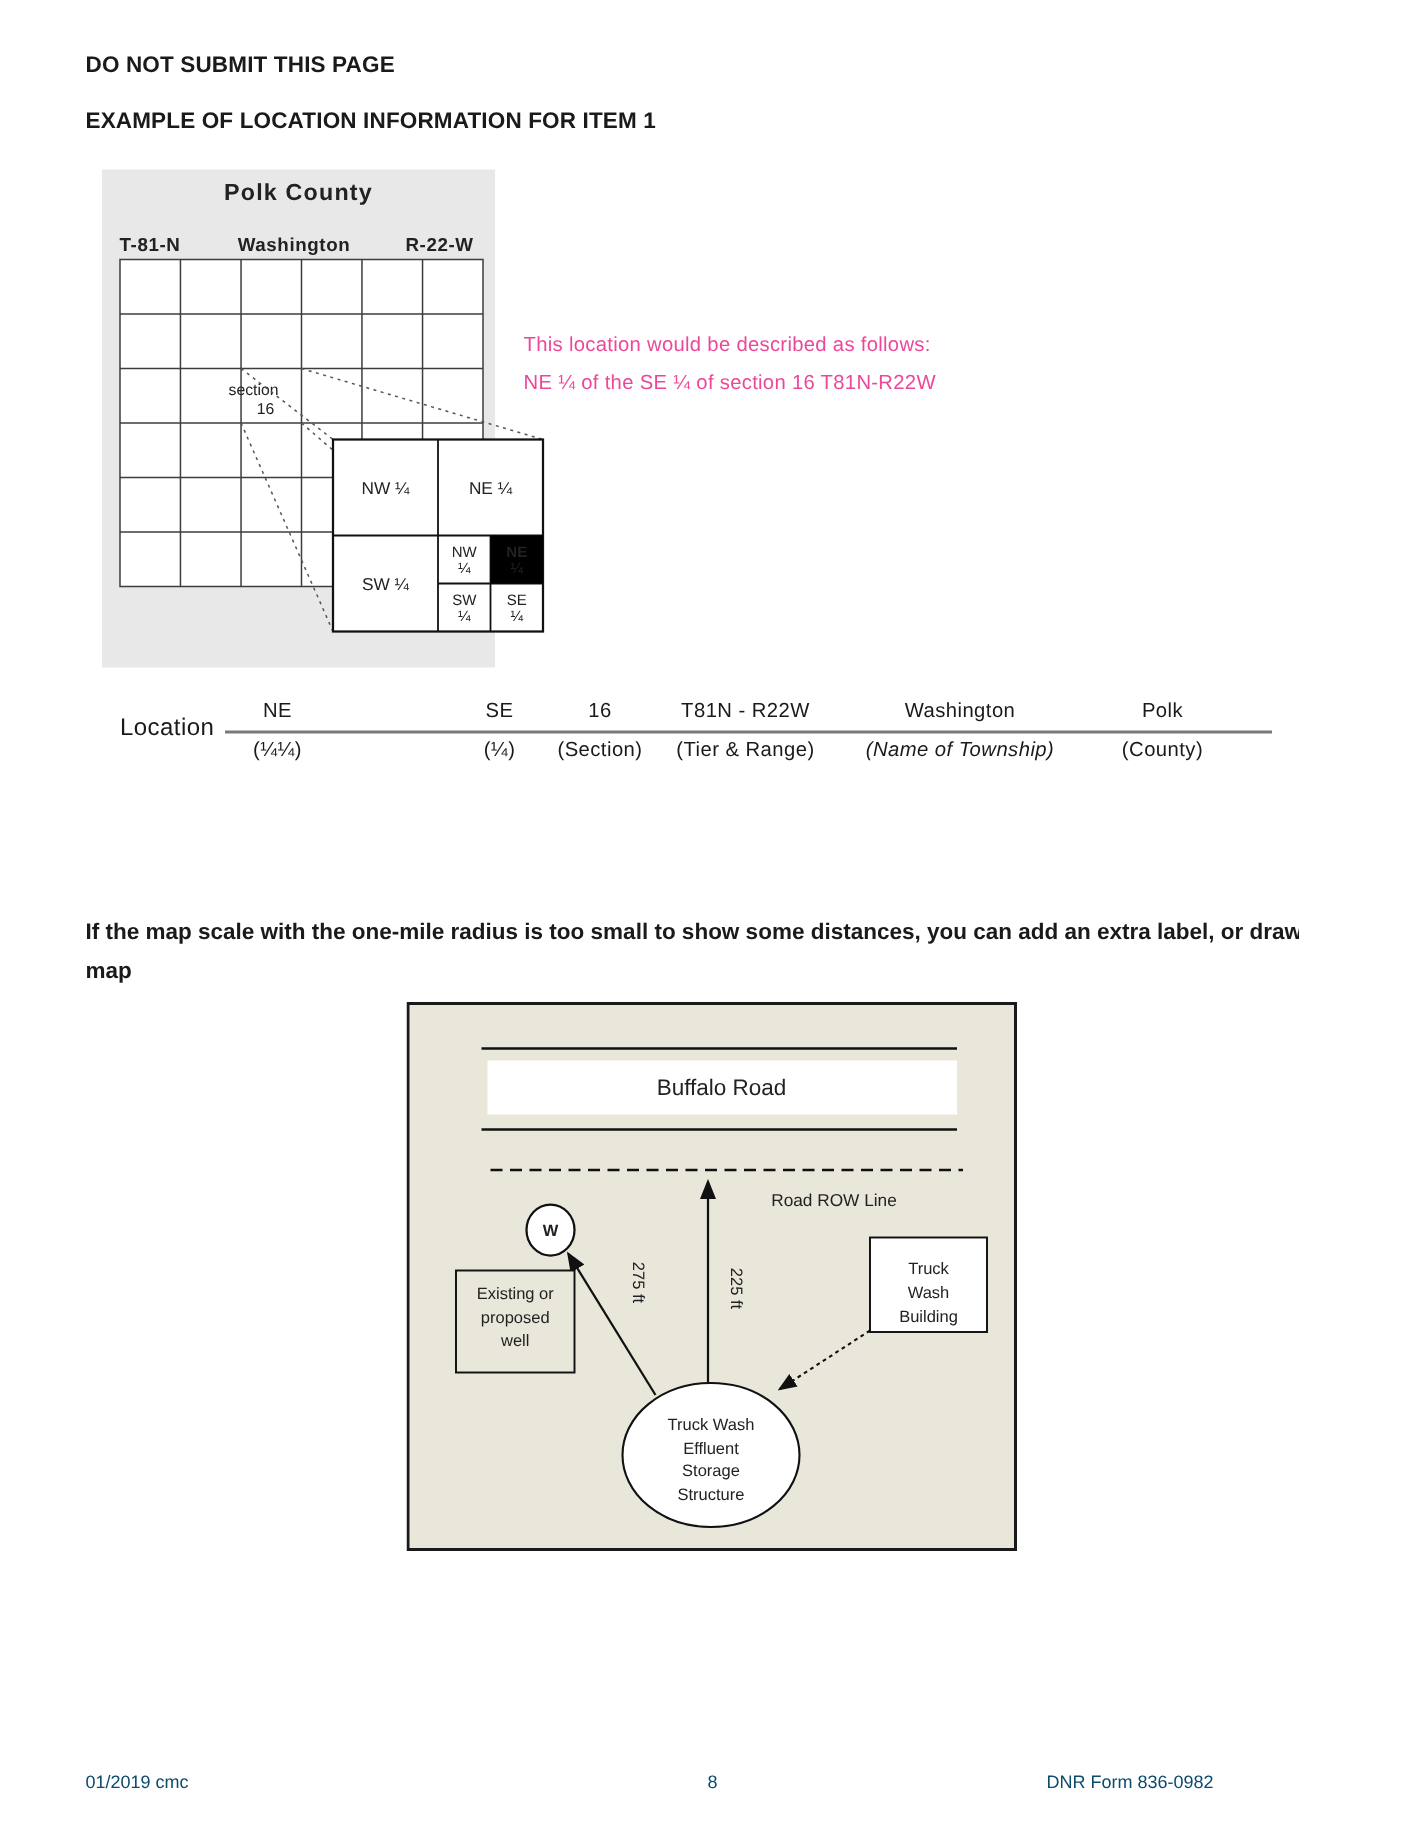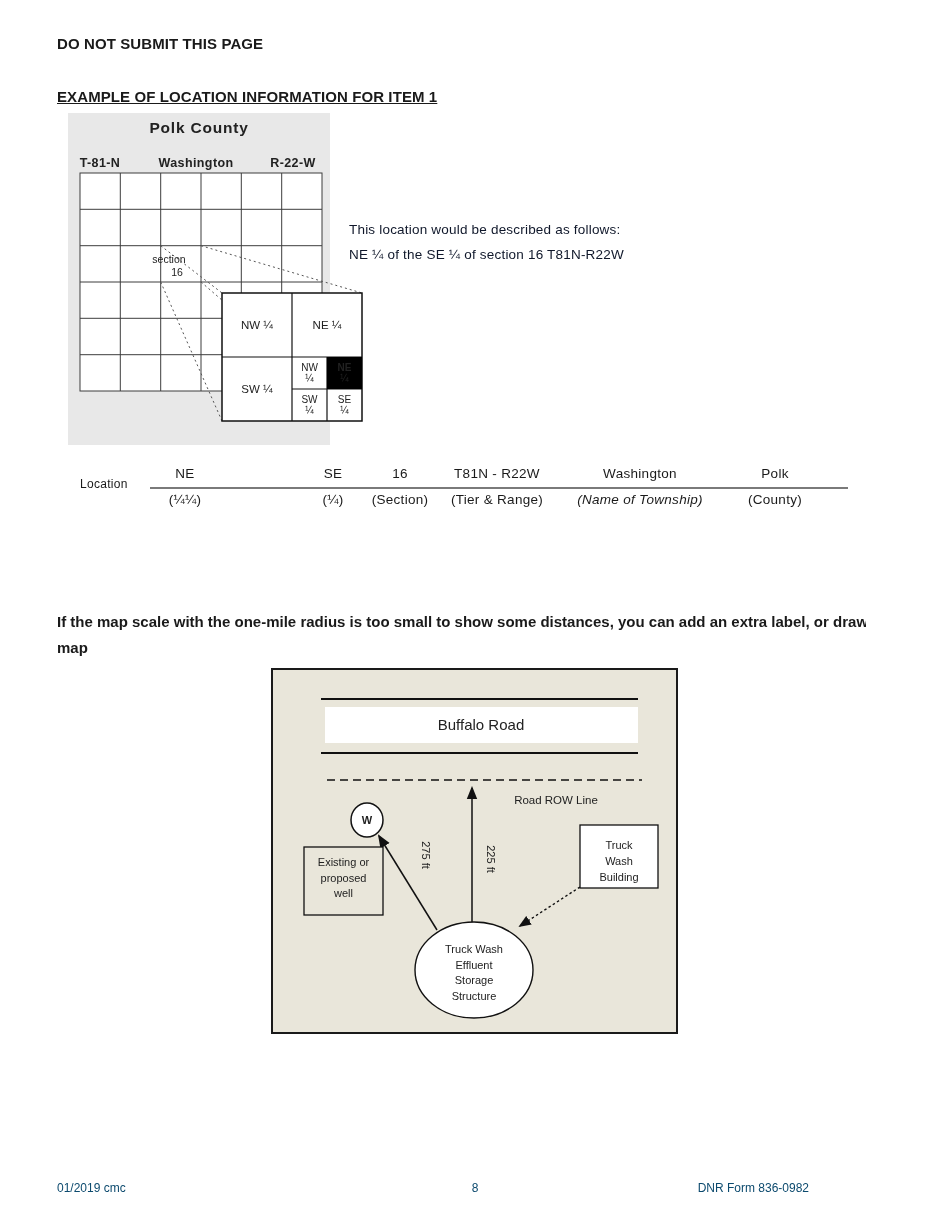--- a/index.html
+++ b/index.html
@@ -3,33 +3,33 @@
 <meta charset="utf-8">
 <style>
   html,body{margin:0;padding:0;background:#ffffff;}
   #page{
     position:relative;width:866px;height:1230px;background:#ffffff;overflow:hidden;
     font-family:"Liberation Sans",sans-serif;color:#1a1a1a;
   }
   .abs{position:absolute;}
   .h-bold{font-weight:bold;font-size:15px;letter-spacing:.1px;}
   .bodytext{font-size:15px;line-height:26px;font-weight:bold;}
-  .desc{font-size:13.5px;line-height:25px;letter-spacing:.2px;color:#0f172a;}
+  .desc{font-size:13.5px;line-height:25px;letter-spacing:.2px;color:#ec4899;}
   .loc-val{font-size:13.5px;letter-spacing:.3px;text-align:center;width:160px;}
   .loc-cap{font-size:13.5px;letter-spacing:.3px;text-align:center;width:170px;}
   .footer-text{font-size:12px;color:#0c4a6e;}
   svg text{font-family:"Liberation Sans",sans-serif;fill:#222;}
 </style>
 </head>
 <body>
 
 <div id="page">
 
   <div class="abs h-bold" style="left:57px;top:35px;">DO NOT SUBMIT THIS PAGE</div>
-  <div class="abs h-bold" style="left:57px;top:88px;text-decoration:underline;">EXAMPLE OF LOCATION INFORMATION FOR ITEM 1</div>
+  <div class="abs h-bold" style="left:57px;top:72px;">EXAMPLE OF LOCATION INFORMATION FOR ITEM 1</div>
 
   <svg class="abs" style="left:60px;top:105px;" width="310" height="345" viewBox="0 0 310 345">
     <rect x="8" y="8" width="262" height="332" fill="#e8e8e8"></rect>
     <text x="139" y="28" font-size="15.5" font-weight="bold" letter-spacing="0.8" text-anchor="middle">Polk County</text>
     <text x="40" y="62" font-size="12.5" font-weight="bold" letter-spacing="0.4" text-anchor="middle">T-81-N</text>
     <text x="136" y="62" font-size="12.5" font-weight="bold" letter-spacing="0.4" text-anchor="middle">Washington</text>
     <text x="233" y="62" font-size="12.5" font-weight="bold" letter-spacing="0.4" text-anchor="middle">R-22-W</text>
 
     <g stroke="#3d3d3d" stroke-width="1">
       <rect x="20" y="68" width="242" height="218" fill="#ffffff"></rect>
@@ -74,21 +74,21 @@
       <text x="284.5" y="309" font-size="10" text-anchor="middle">¼</text>
     </g>
   </svg>
 
   <div class="abs desc" style="left:349px;top:217px;">
     <div>This location would be described as follows:</div>
     <div>NE ¼ of the SE ¼ of section 16 T81N-R22W</div>
   </div>
 
   <div>
-    <div class="abs" style="left:80px;top:477px;font-size:12px;letter-spacing:.3px;">Location</div>
+    <div class="abs" style="left:80px;top:477px;font-size:16px;letter-spacing:.3px;">Location</div>
     <div class="abs" style="left:150px;top:487px;width:698px;height:1.5px;background:#7a7a7a;"></div>
 
     <div class="abs loc-val" style="left:105px;top:466px;">NE</div>
     <div class="abs loc-val" style="left:253px;top:466px;">SE</div>
     <div class="abs loc-val" style="left:320px;top:466px;">16</div>
     <div class="abs loc-val" style="left:417px;top:466px;">T81N - R22W</div>
     <div class="abs loc-val" style="left:560px;top:466px;">Washington</div>
     <div class="abs loc-val" style="left:695px;top:466px;">Polk</div>
 
     <div class="abs loc-cap" style="left:100px;top:492px;">(¼¼)</div>

